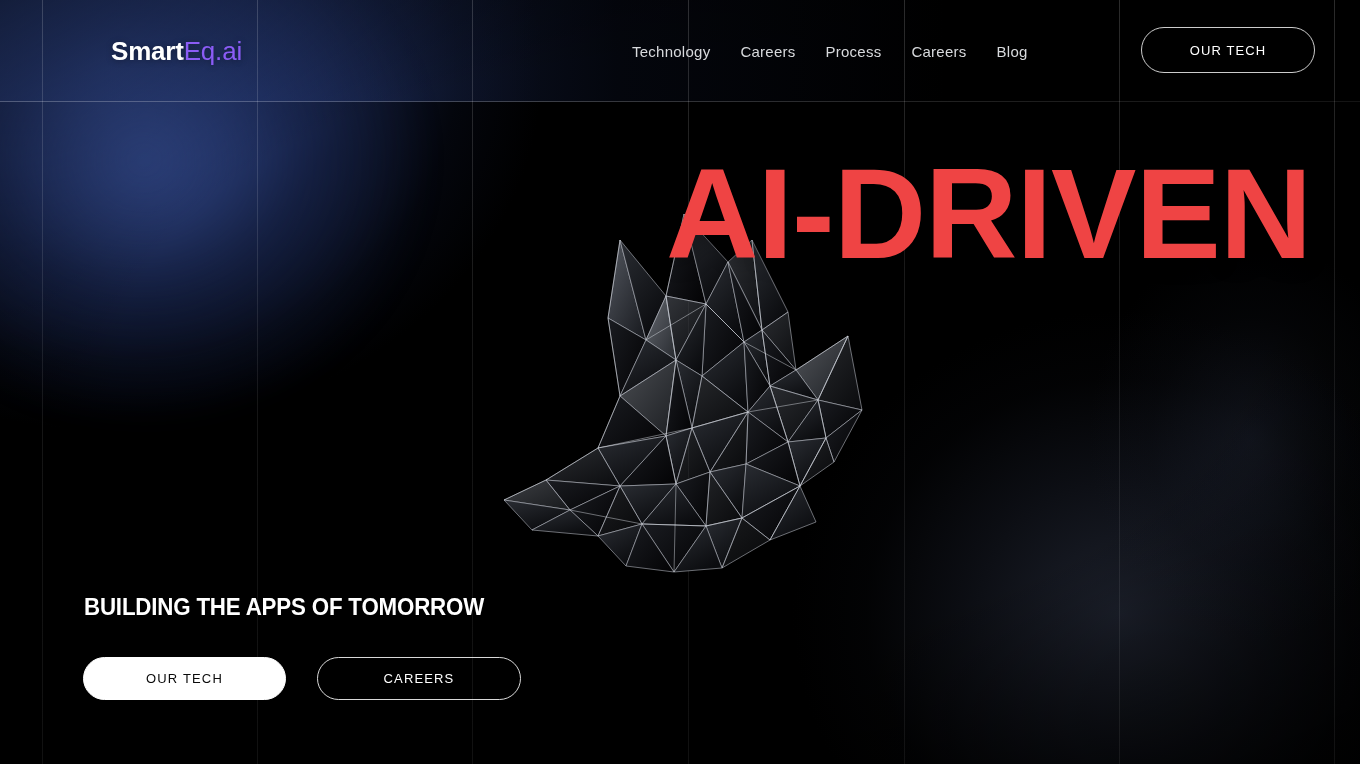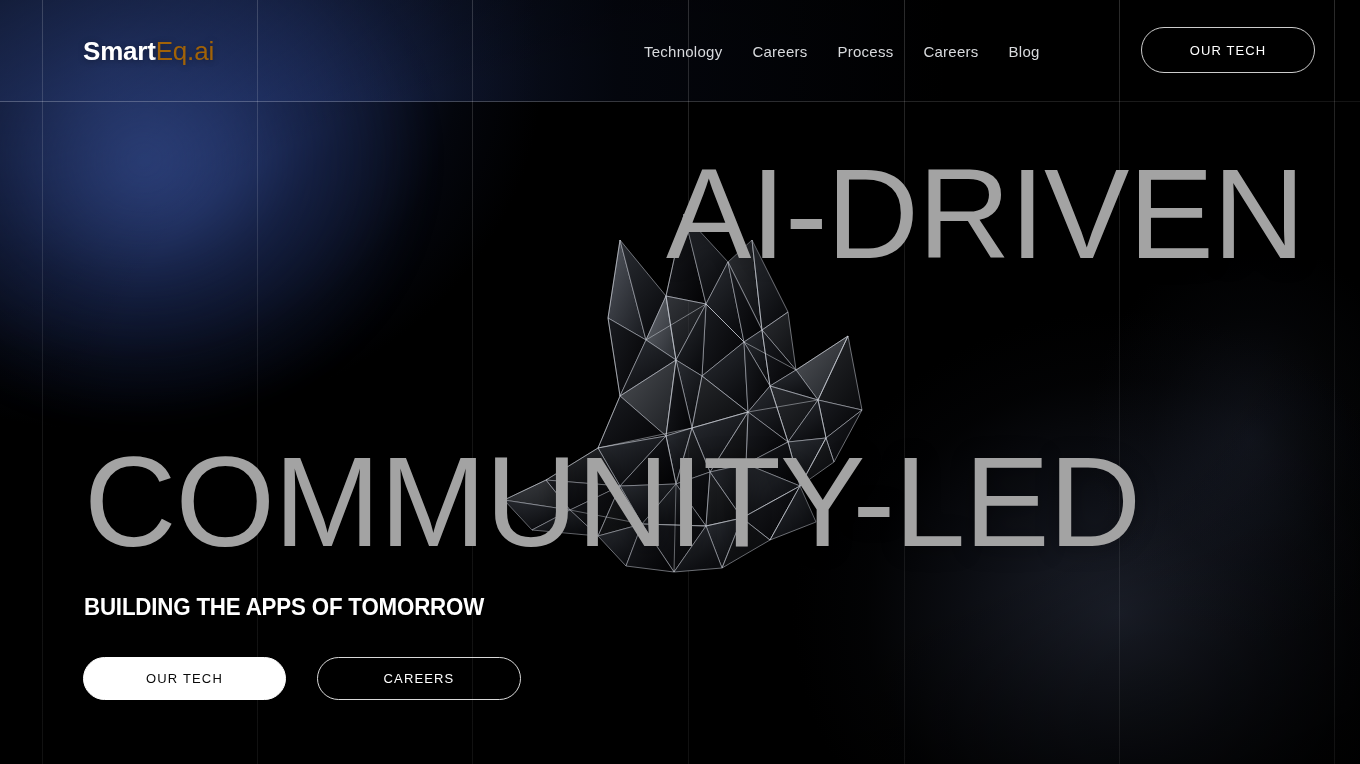--- a/index.html
+++ b/index.html
@@ -104,34 +104,34 @@
     display:flex; align-items:center;
     z-index:40;
   }
   .logo {
     position:absolute; left:83px; top:50%;
     transform:translateY(-50%);
     font-size:26px; letter-spacing:-0.2px;
     color:#ffffff; white-space:nowrap;
     text-shadow:0 1px 6px rgba(0,0,0,0.35);
   }
-  .logo .lw-bold { font-weight:700; }
-  .logo .lw-light { font-weight:400; color:#a16207; }
+  .logo .lw-bold { font-weight:700;margin-left:28px; }
+  .logo .lw-light { font-weight:400; color:#8b5cf6; }
 
   .nav {
     position:absolute; left:632px; top:50%;
     transform:translateY(-50%);
     display:flex; align-items:center; gap:0px;
     white-space:nowrap;
   }
   .nav-item {
     font-size:15px; color:#d8dadd; letter-spacing:0.25px;
     padding:6px 15px; cursor:pointer;
   }
-  .nav-item:first-child { padding-left:0;margin-left:12px; }
+  .nav-item:first-child { padding-left:0; }
 
   .btn-header {
     position:absolute; left:1141px; top:27px;
     width:174px; height:46px;
     border:1px solid rgba(255,255,255,0.80);
     border-radius:23px;
     background:transparent;
     color:#ffffff;
     font-size:13px; font-weight:400;
     letter-spacing:1.1px;
@@ -147,25 +147,25 @@
     z-index:10;
     pointer-events:none;
   }
   .artwork svg { width:100%; height:100%; display:block; }
 
   
   .hero { position:absolute; inset:0; z-index:30; pointer-events:none; }
 
   .headline {
     position:absolute;
-    font-weight:400;
+    font-weight:700;
     font-size:128px;
     line-height:1;
     letter-spacing:-1px;
-    color:#a3a3a3;
+    color:#ef4444;
     white-space:nowrap;
     text-shadow:0 2px 22px rgba(0,0,0,0.42);
   }
   .headline-1 { left:666px; top:150px; }
   .headline-2 { left:84px;  top:438px; }
 
   .subhead {
     position:absolute;
     left:84px; top:593px;
     font-size:24px;
@@ -352,21 +352,20 @@
       <span class="nav-item">Careers</span>
       <span class="nav-item">Blog</span>
     </nav>
 
     <div class="btn-header">OUR TECH</div>
   </header>
 
   <section class="hero">
 
     <h1 class="headline headline-1">AI-DRIVEN</h1>
-    <h1 class="headline headline-2">COMMUNITY-LED</h1>
 
     <p class="subhead">BUILDING THE APPS OF TOMORROW</p>
 
     <div class="cta-row">
       <div class="btn btn-primary">OUR TECH</div>
       <div class="btn btn-secondary">CAREERS</div>
     </div>
 
   </section>
 

